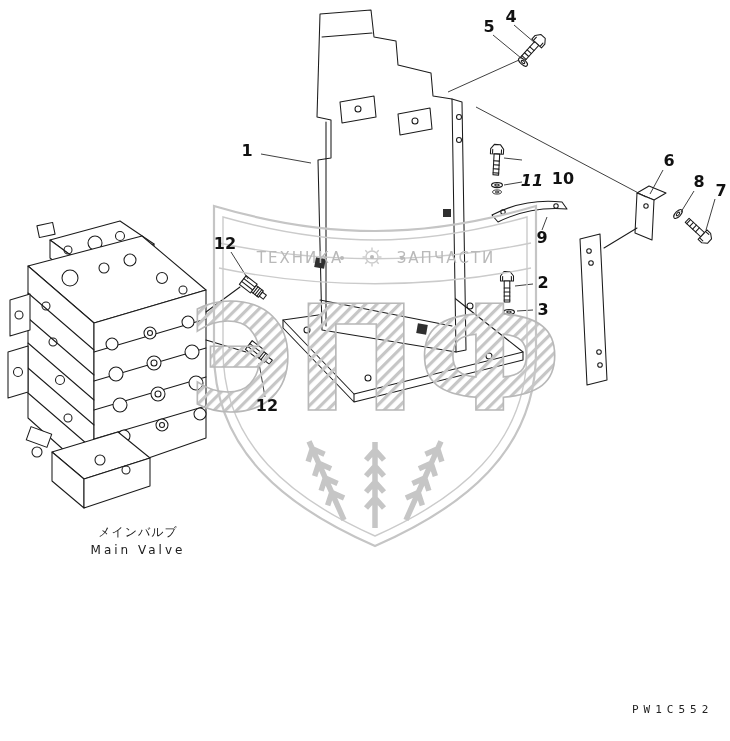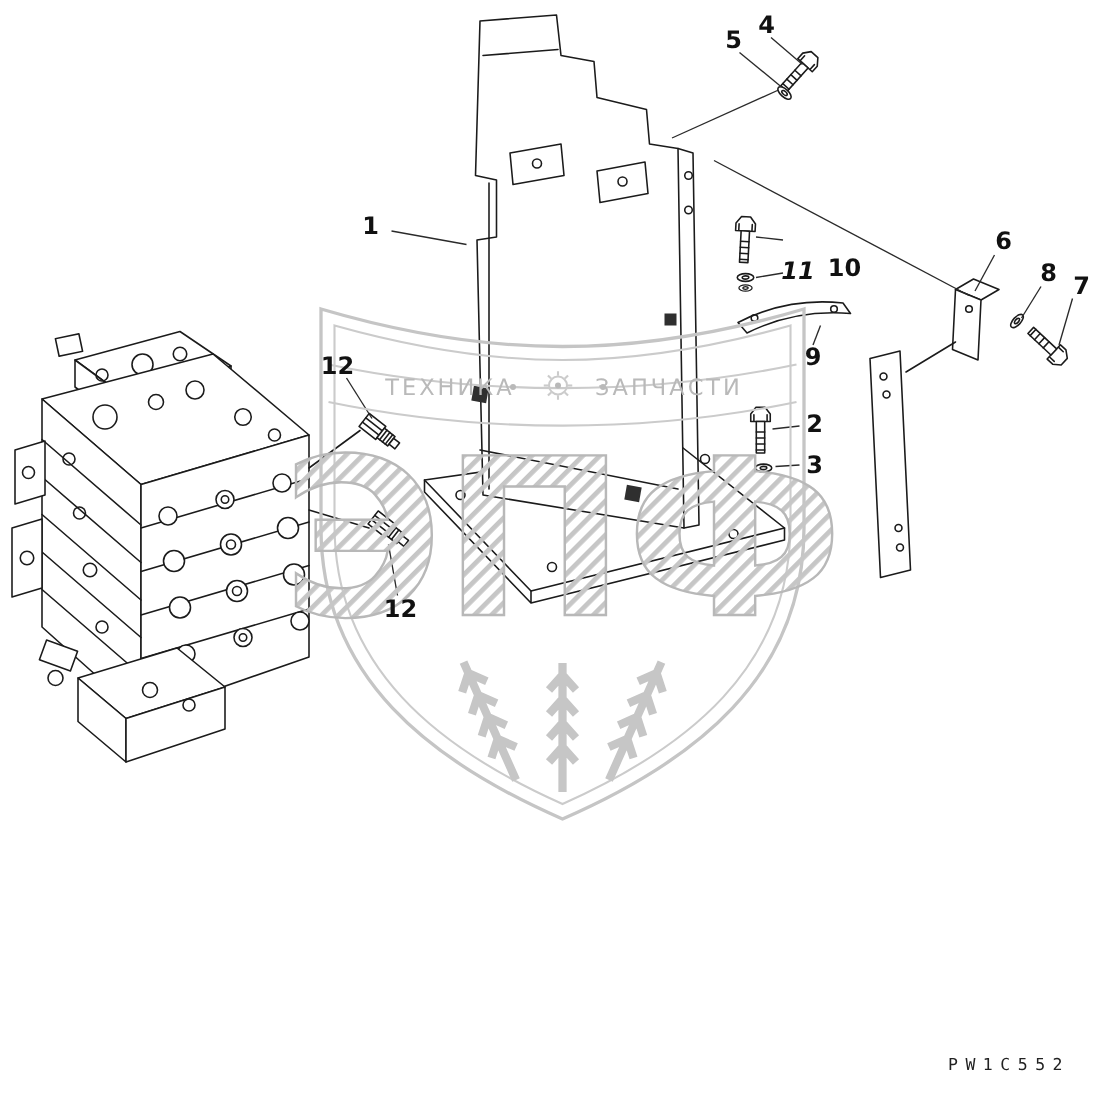--- a/index.html
+++ b/index.html
@@ -282,15 +282,19 @@
   <div class="callout" style="left:489px;top:27px;">5</div>
   <div class="callout" style="left:669px;top:161px;">6</div>
   <div class="callout" style="left:721px;top:191px;">7</div>
   <div class="callout" style="left:699px;top:182px;">8</div>
   <div class="callout" style="left:542px;top:238px;">9</div>
   <div class="callout" style="left:563px;top:159px;margin-top:20px;">10</div>
   <div class="callout" style="left:532px;top:181px;font-style:italic;">11</div>
   <div class="callout" style="left:225px;top:244px;">12</div>
   <div class="callout" style="left:267px;top:406px;">12</div>
 
+  <div class="caption-block">
+    <div class="caption-jp">メインバルブ</div>
+    <div class="caption-en">Main Valve</div>
+  </div>
 
   <div class="drawing-code">PW1C552</div>
 </div>
 
 </body></html>

